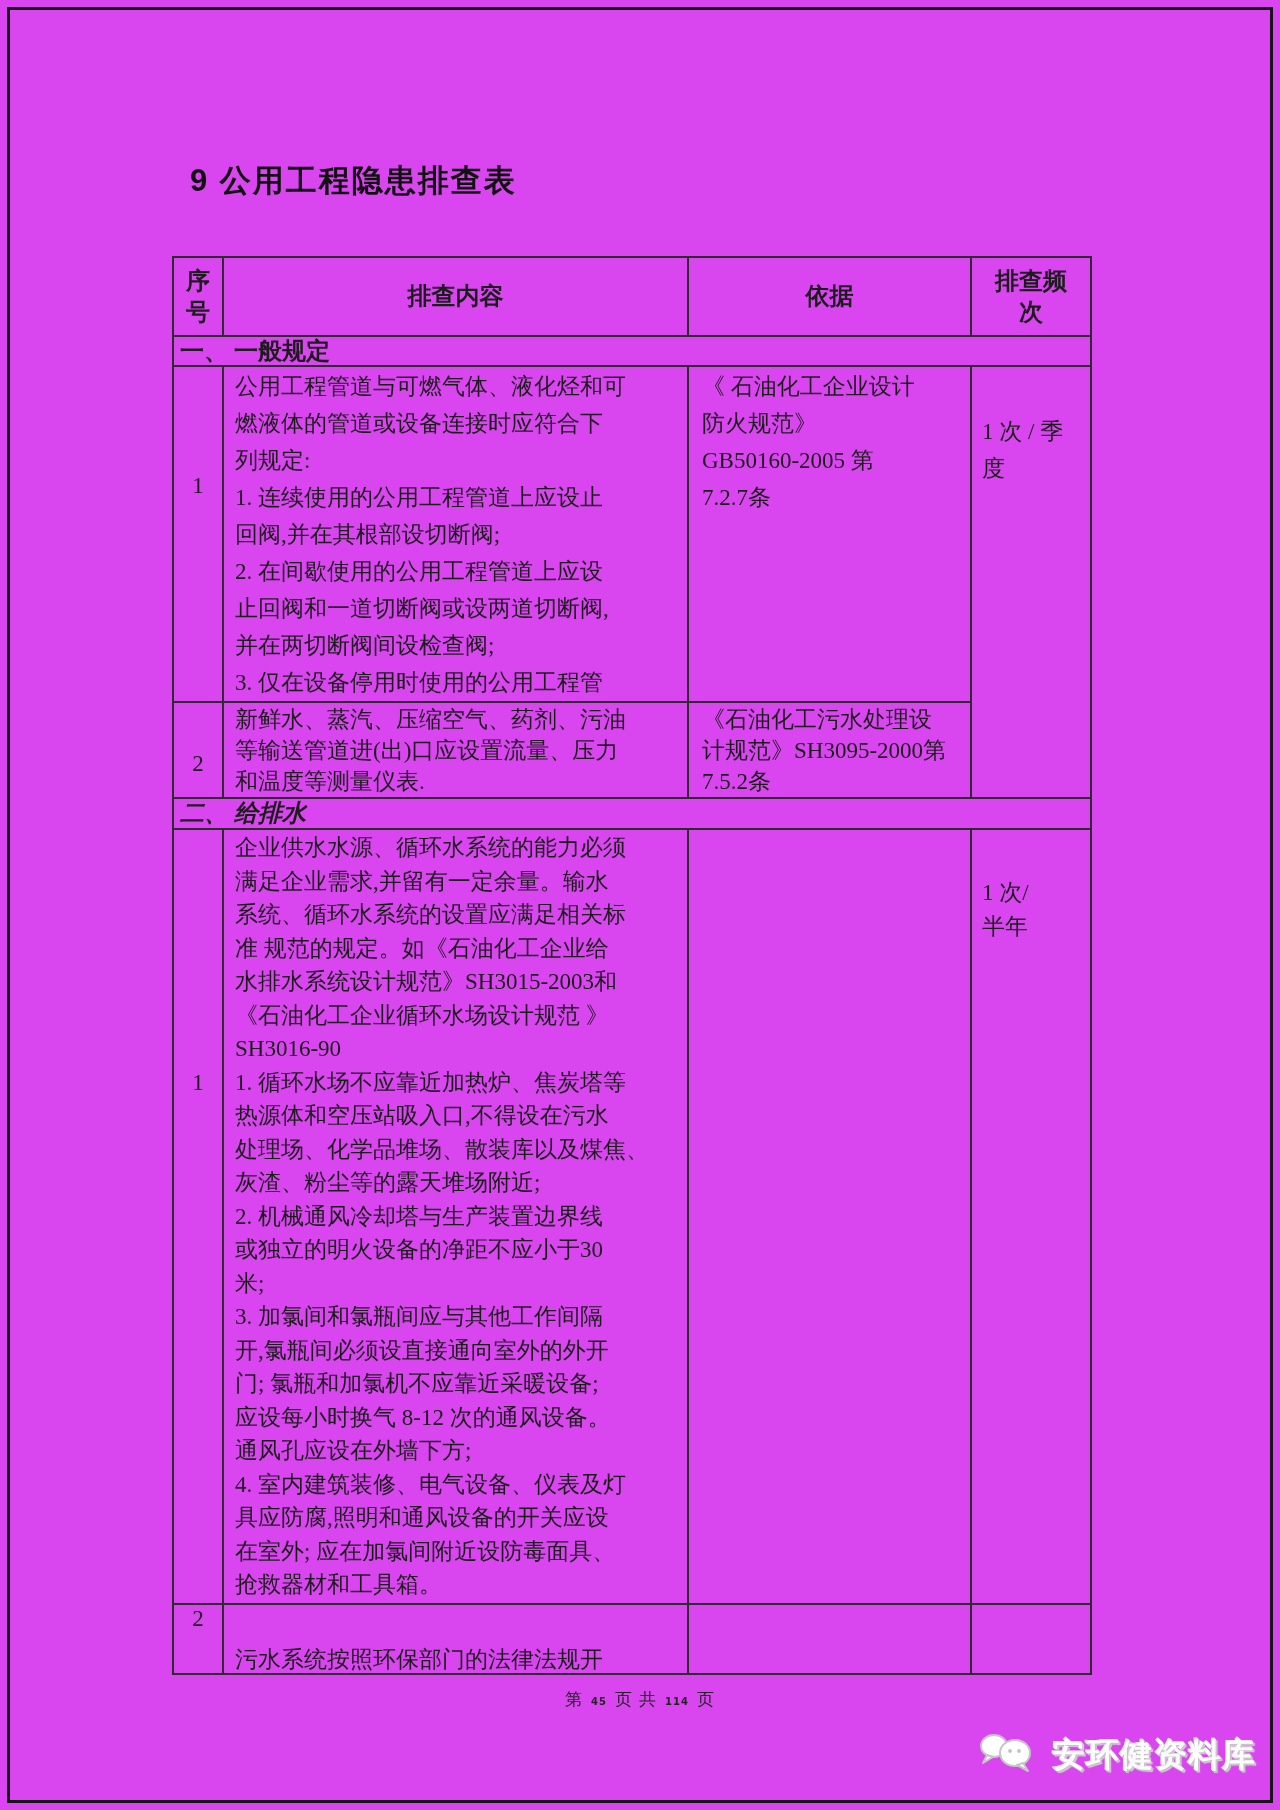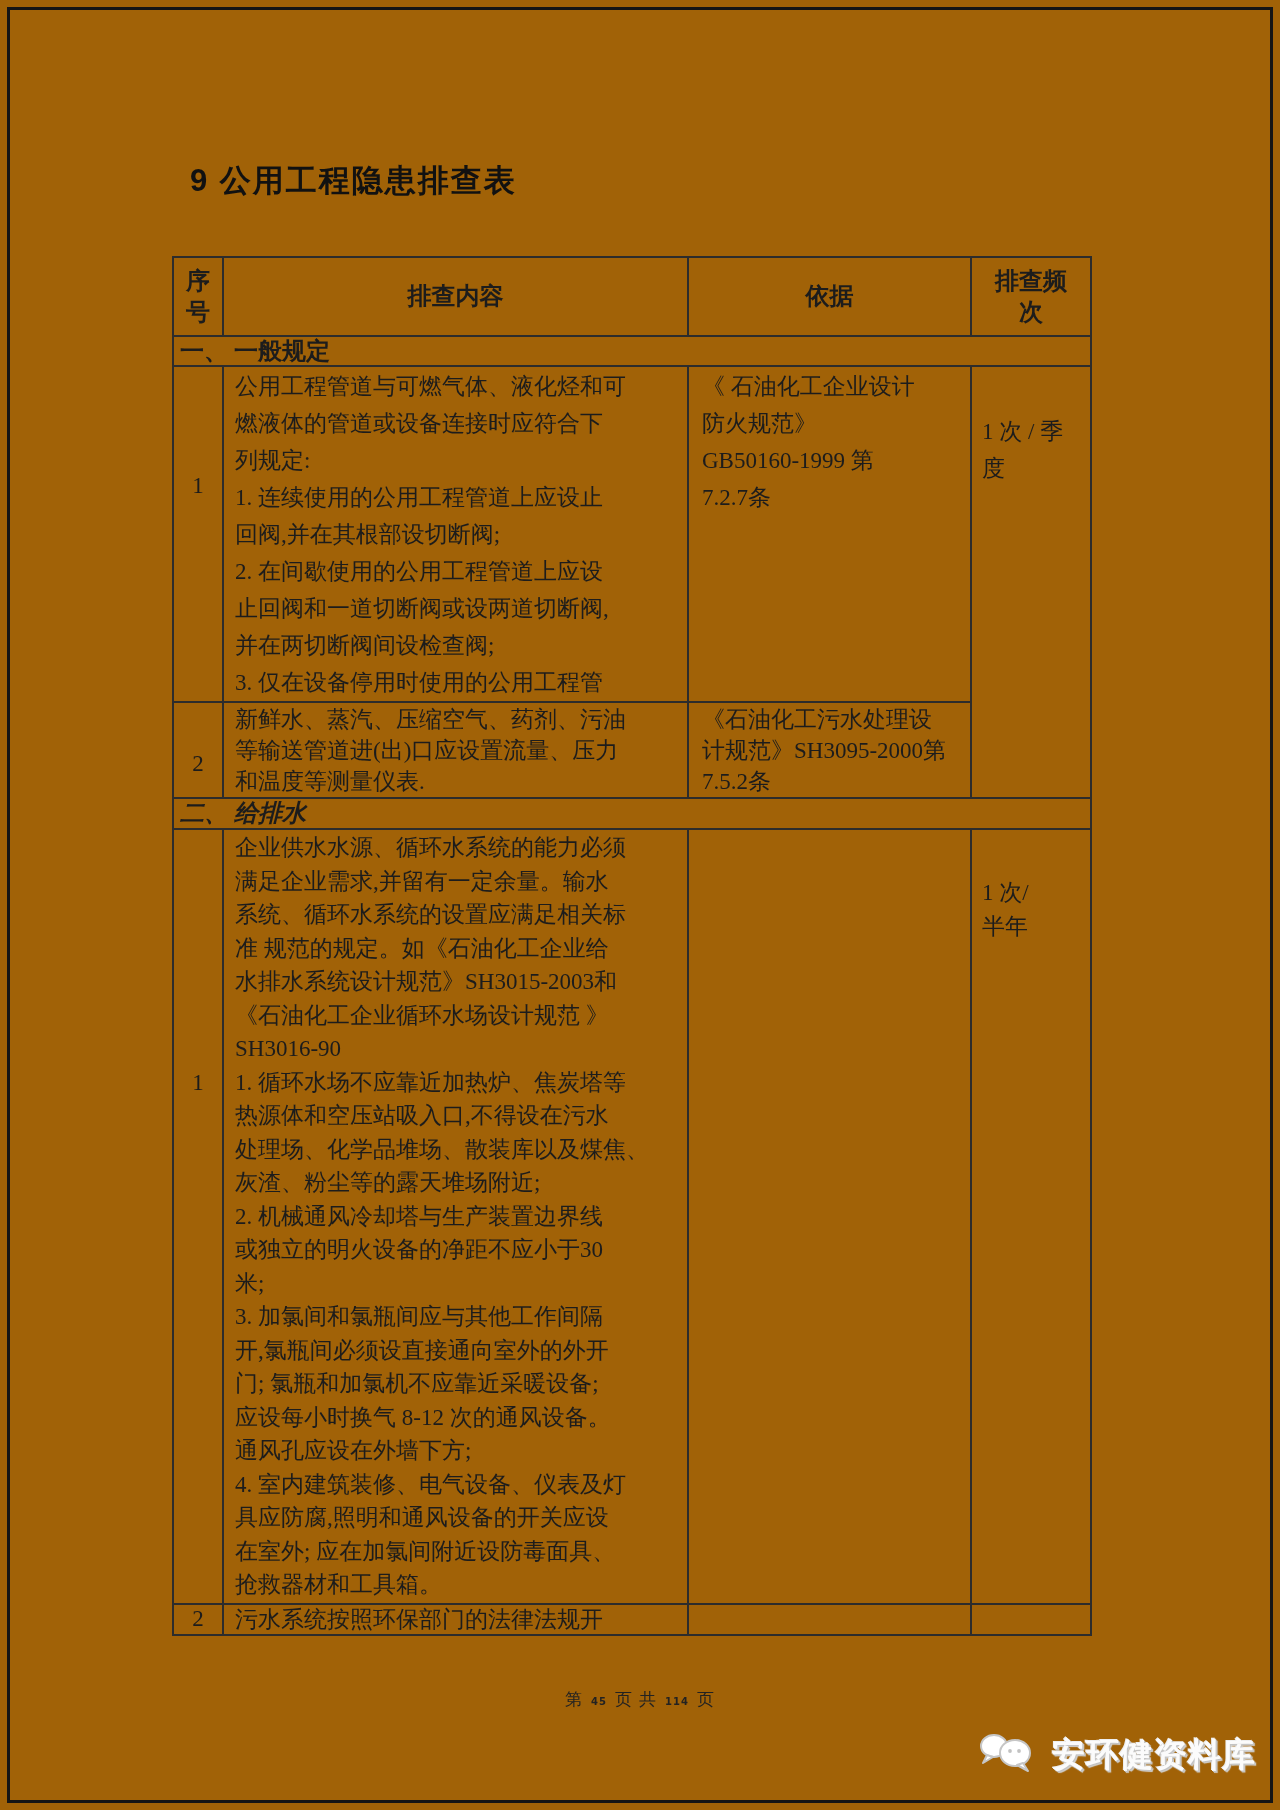--- a/index.html
+++ b/index.html
@@ -1,17 +1,17 @@
 <!DOCTYPE html>
 <html><head>
 <meta charset="utf-8">
 <style>
   html,body{margin:0;padding:0;background:#ffffff;}
   .page{
-    position:relative;width:1280px;height:1810px;background:#a16207;
+    position:relative;width:1280px;height:1810px;background:#d946ef;
     font-family:"Liberation Serif","DejaVu Serif",serif;color:#1c1c1c;overflow:hidden;
   }
   .page-border{
     position:absolute;left:7px;top:7px;right:7px;bottom:7px;
     border:3px solid #151515;pointer-events:none;
   }
   .doc-title{
     position:absolute;left:190px;top:160px;margin:0;
     font-family:"Liberation Sans","DejaVu Sans",sans-serif;
     font-weight:bold;font-size:31px;letter-spacing:2px;color:#111;
@@ -35,21 +35,21 @@
   }
   tr.sec1{height:30px;}
   tr.sec2{height:31px;font-style:italic;}
   tr.r1{height:336px;} tr.r2{height:95px;} tr.r3{height:775px;} tr.r4{height:31px;}
   .cell{white-space:pre-line;overflow:hidden;}
   td.content-cell{padding:1px 4px 0 11px;}
   td.basis-cell{padding:1px 4px 0 13px;}
   td.freq-cell{padding:1px 2px 0 10px;}
   td.num-cell{text-align:center;padding:0;}
   .lh1{line-height:37px;} .lh2{line-height:31px;} .lh3{line-height:33.5px;} .lh4{line-height:27px;}
-  .h-r1{height:331px;} .h-r2{height:92px;} .h-r3{height:771px;} .h-r4{height:27px;}
+  .h-r1{height:331px;} .h-r2{height:92px;} .h-r3{height:771px;} .h-r4{height:27px;margin-top:40px;}
   .num-off-a{padding-top:100px;} .num-off-b{padding-top:236px;} .num-off-top{padding-top:1px;margin-top:44px;}
   .footer{
     position:absolute;left:0;top:1688px;width:100%;text-align:center;
     font-size:17px;color:#222;letter-spacing:1px;
   }
   .footer .fnum{
     font-family:"DejaVu Sans","Liberation Sans",sans-serif;
     font-weight:bold;font-size:10px;margin:0 5px;
   }
   .footer .flab{margin:0 3px;}
@@ -103,21 +103,21 @@
 回阀,并在其根部设切断阀;
 2. 在间歇使用的公用工程管道上应设
 止回阀和一道切断阀或设两道切断阀,
 并在两切断阀间设检查阀;
 3. 仅在设备停用时使用的公用工程管
 道应设盲板或断开。</div>
         </td>
         <td class="basis-cell">
           <div class="cell lh1">《 石油化工企业设计
 防火规范》
-GB50160-1999 第
+GB50160-2005 第
 7.2.7条</div>
         </td>
         <td class="freq-cell" rowspan="2">
           <div class="cell lh1 num-off-top">1 次 / 季
 度</div>
         </td>
       </tr>
 
       <tr class="r2">
         <td class="num-cell">

